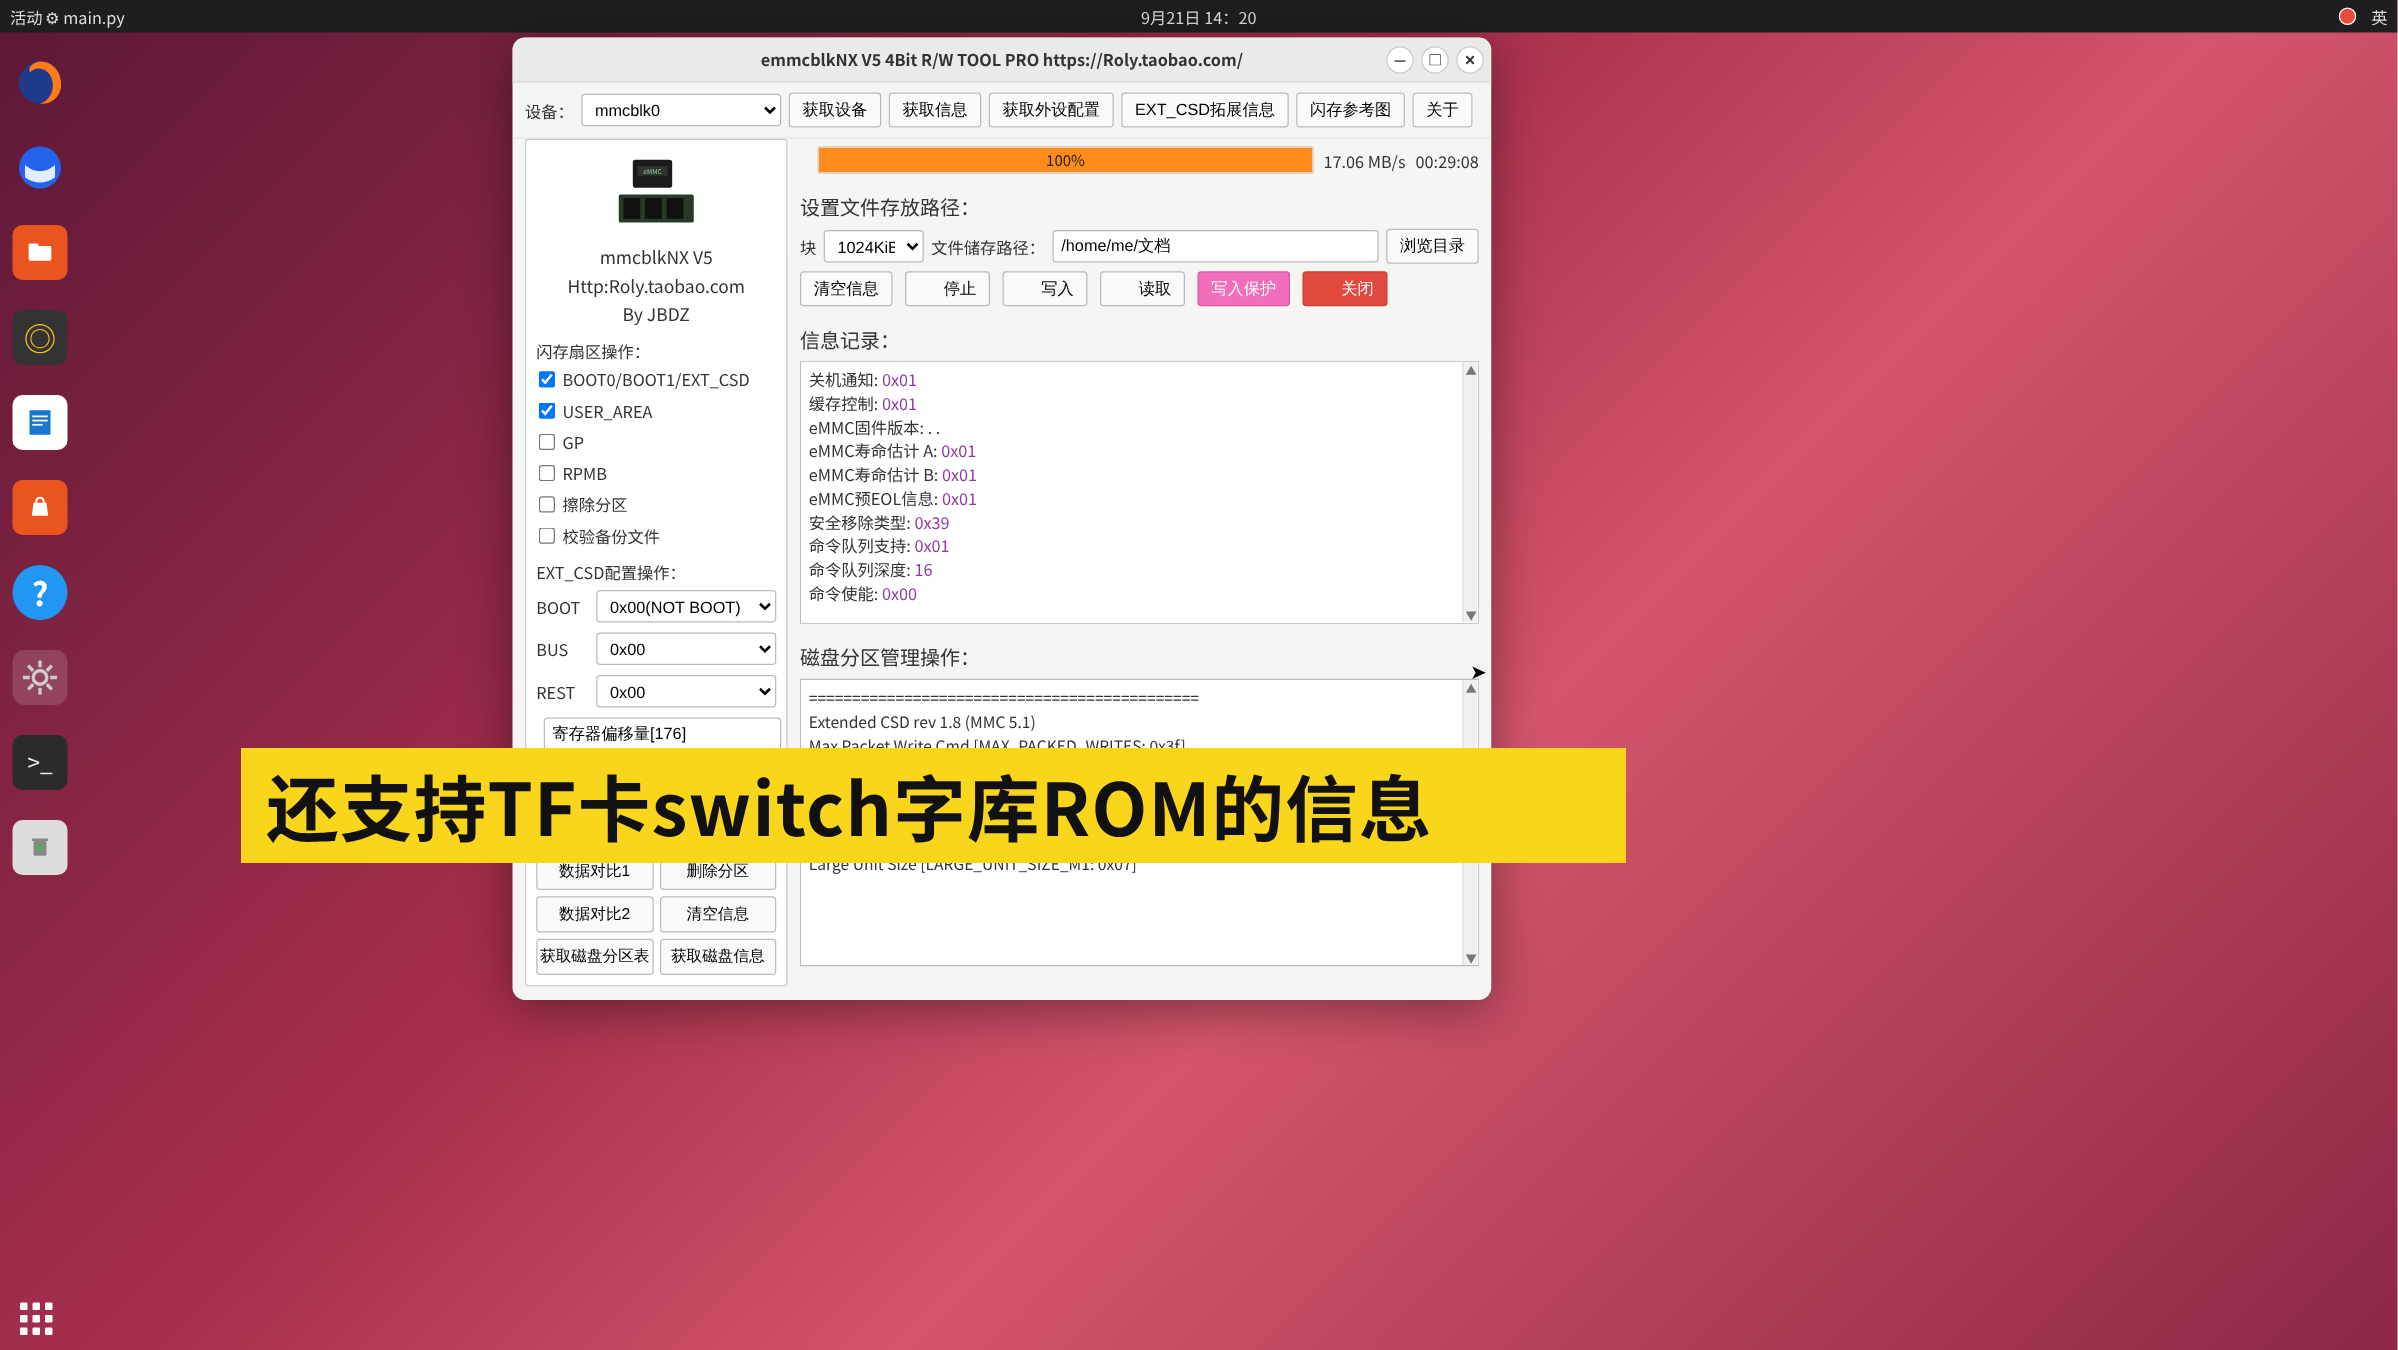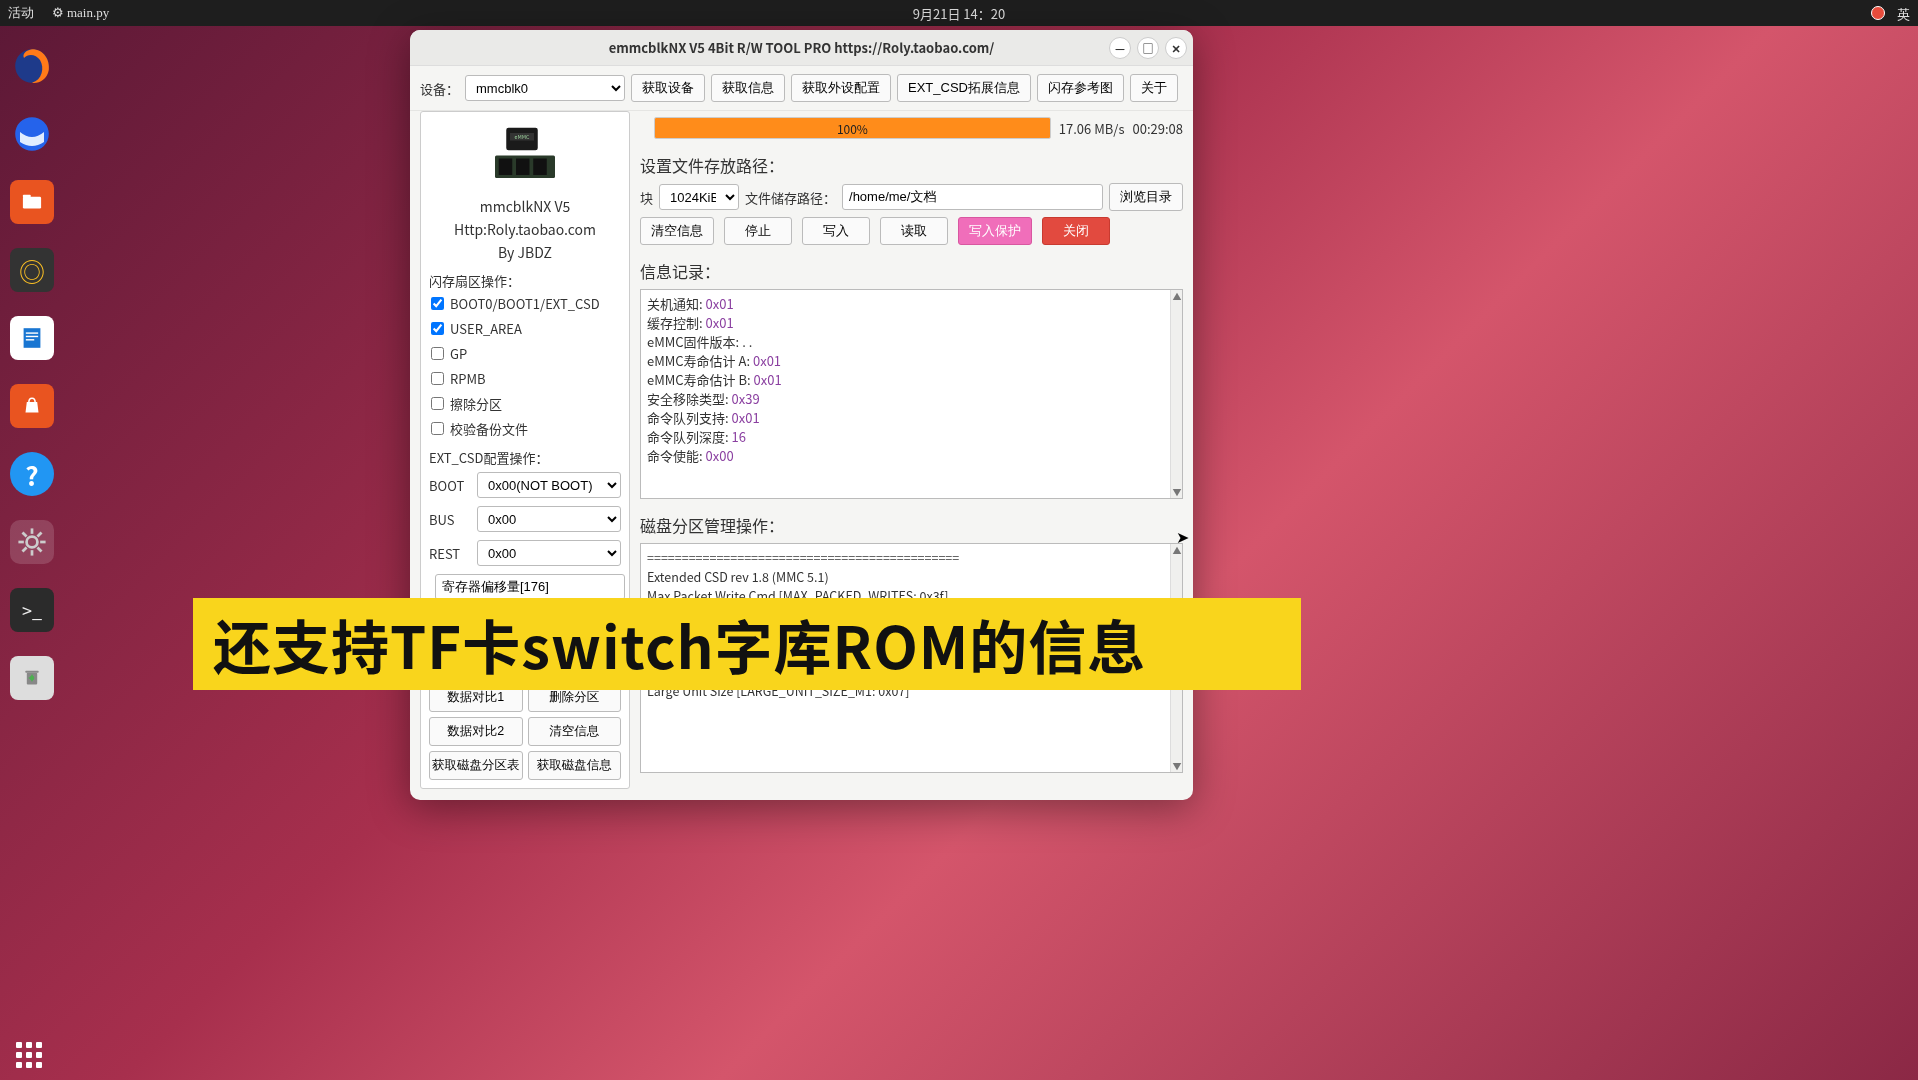--- a/index.html
+++ b/index.html
@@ -10,21 +10,21 @@
   width: 1918px; height: 1080px;
   overflow: hidden;
   position: relative;
   color: #333;
 }
 .topbar {
   height: 26px; background: #1e1e1e; color: #ddd;
   display: flex; align-items: center; padding: 0 8px;
   font-size: 13px;
 }
-.topbar-left { display: flex; gap: 18px; align-items: center; font-family: Liberation Serif, serif; }
+.topbar-left { display: flex; gap: 2px; align-items: center; }
 .topbar-center { position: absolute; left: 50%; transform: translateX(-50%); }
 .topbar-right { margin-left: auto; display: flex; gap: 12px; align-items: center; }
 .red-dot { width: 14px; height: 14px; border-radius: 50%; background: #e74c3c; border: 1px solid #fff; }
 .launcher {
   position: absolute; left: 0; top: 26px; bottom: 0; width: 64px;
   display: flex; flex-direction: column; align-items: center;
   padding-top: 18px; gap: 24px;
 }
 .licon { width: 44px; height: 44px; border-radius: 10px; display: flex; align-items: center; justify-content: center; font-size: 26px; }
 .licon.selected { background: rgba(255,255,255,0.15); }
@@ -47,21 +47,21 @@
   padding: 8px 10px; display: flex; align-items: center; gap: 6px;
   border-bottom: 1px solid #e5e5e3;
 }
 .lbl { font-size: 13px; }
 select, input[type=text] {
   border: 1px solid #bbb; background: #fff; padding: 3px 6px; font-size: 13px;
   height: 26px; border-radius: 3px;
 }
 .btn {
   border: 1px solid #bbb; background: #fafafa; padding: 4px 10px;
-  font-size: 13px; border-radius: 3px; cursor: pointer; white-space: nowrap;
+  font-size: 13px; border-radius: 3px; cursor: pointer; white-space: nowrap; text-align: right;
 }
 .btn.pink { background: #f06eba; color: #fff; border-color: #d857a0; }
 .btn.red  { background: #e24a3f; color: #fff; border-color: #c83a30; }
 .main { display: flex; padding: 0 10px 10px; gap: 10px; height: calc(100% - 36px - 46px); }
 .leftpane { width: 210px; flex-shrink: 0; border: 1px solid #ccc; background: #fff; padding: 8px; border-radius: 3px; display: flex; flex-direction: column; gap: 2px; font-size: 13px; }
 .chip-area { text-align: center; padding: 4px 0 6px; }
 .chip-svg { width: 90px; height: 60px; }
 .brand { text-align: center; font-weight: 400; line-height: 1.5; font-size: 14px;}
 .sec-label { margin-top: 6px; }
 .chk { display: flex; align-items: center; gap: 6px; margin: 2px 0 2px 2px; }
@@ -305,20 +305,21 @@
         <button class="btn red">关闭</button>
       </div>
 
       <div class="right-lbl">信息记录：</div>
       <div class="log" id="info-log">
         <div class="log-line">关机通知: <span>0x01</span></div>
             <div class="log-line">缓存控制: <span>0x01</span></div>
             <div class="log-line">eMMC固件版本: . .</div>
             <div class="log-line">eMMC寿命估计 A: <span>0x01</span></div>
             <div class="log-line">eMMC寿命估计 B: <span>0x01</span></div>
+            <div class="log-line">eMMC预EOL信息: <span>0x01</span></div>
             <div class="log-line">安全移除类型: <span>0x39</span></div>
             <div class="log-line">命令队列支持: <span>0x01</span></div>
             <div class="log-line">命令队列深度: <span>16</span></div>
             <div class="log-line">命令使能: <span>0x00</span></div>
             <div class="scroll-track">
               <div class="scroll-arrow" style="top:0;">▲</div>
               <div class="scroll-arrow" style="bottom:0;">▼</div>
             </div>
       </div>
 

